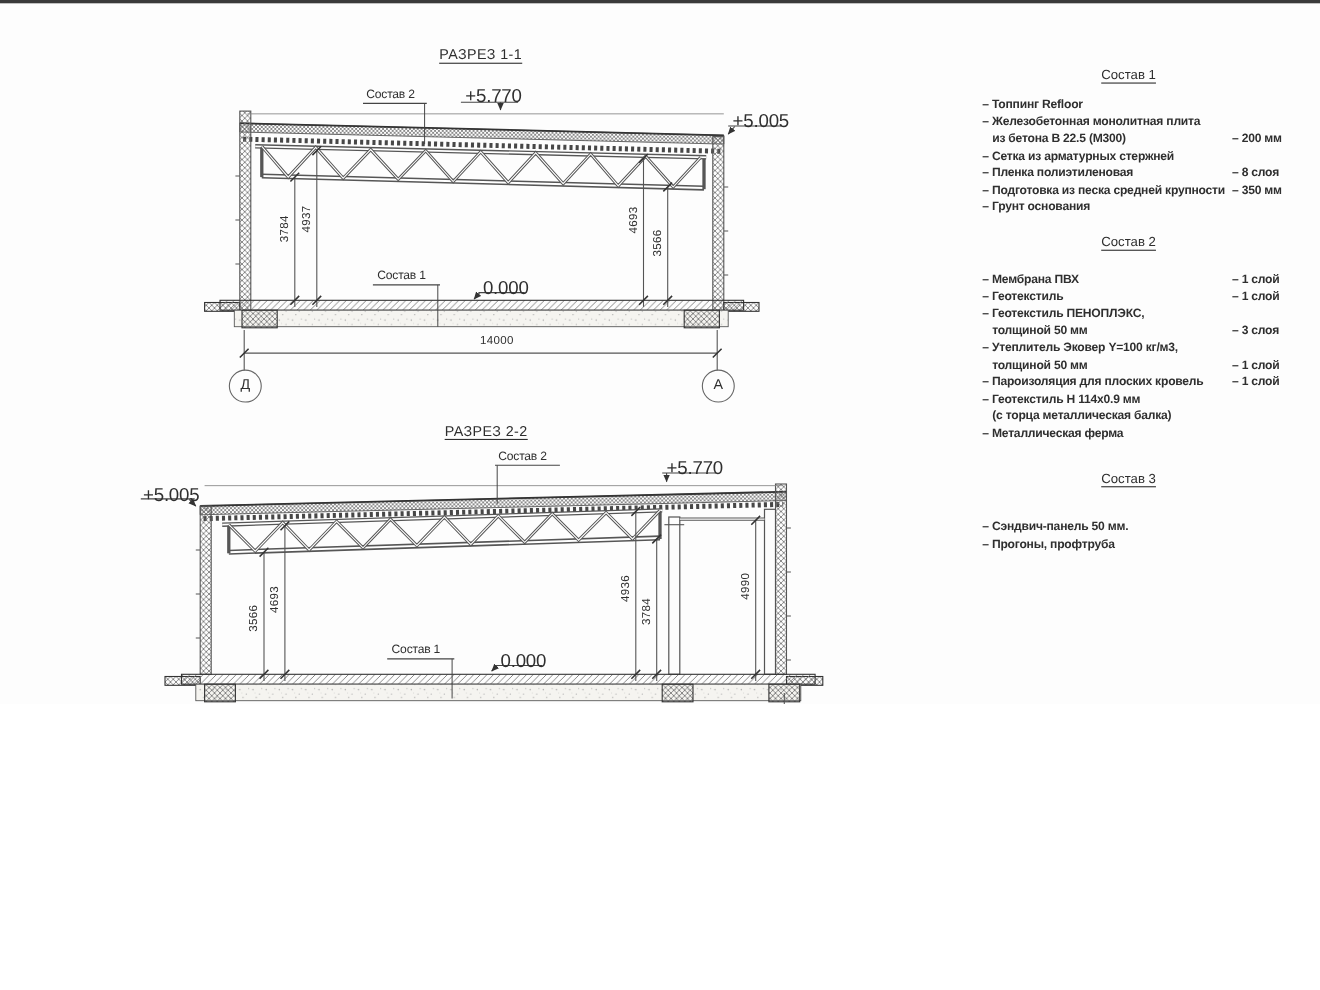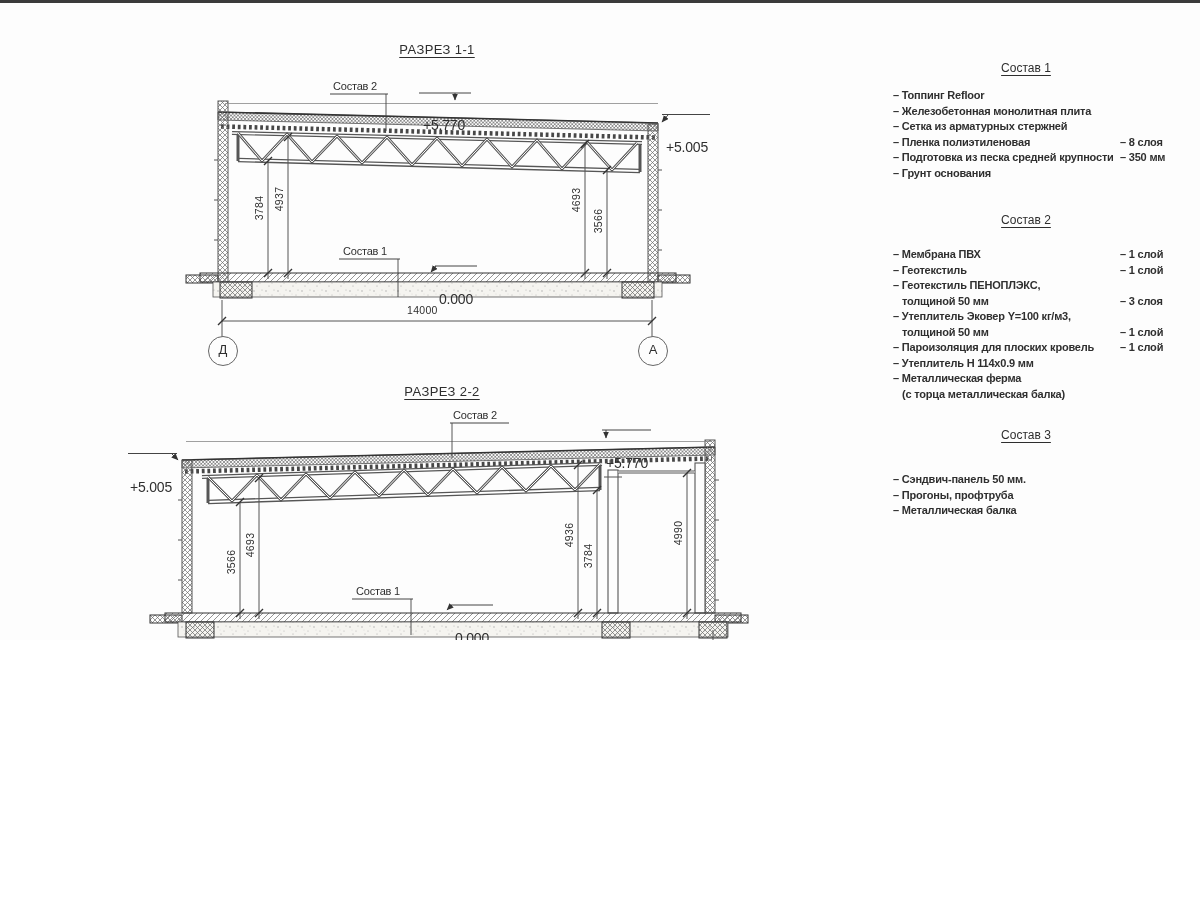--- a/index.html
+++ b/index.html
@@ -2,26 +2,26 @@
 <html><head>
 <meta charset="utf-8">
 <style>
   html,body{margin:0;padding:0;background:#fff;}
   .page{position:relative;width:1200px;height:640px;background:#fdfdfd;overflow:hidden;
         font-family:"Liberation Sans",sans-serif;color:#333;}
   .topbar{position:absolute;left:0;top:0;width:1200px;height:3px;background:#3b3b3b;}
   .botbar{position:absolute;left:0;top:897px;width:1200px;height:3px;background:#9f9f9f;}
   svg.linework{position:absolute;left:0;top:0;}
   .lbl{position:absolute;font-size:11px;letter-spacing:-0.2px;white-space:nowrap;color:#2f2f2f;}
-  .elev{font-size:14px;margin-top:39px;}
+  .elev{font-size:17px;}
   .sec-title{position:absolute;font-size:13px;letter-spacing:0.4px;text-align:center;
              text-decoration:underline;text-underline-offset:3px;color:#2e2e2e;}
   .dimv{position:absolute;width:64px;height:12px;font-size:10.5px;text-align:center;
         transform:rotate(-90deg);transform-origin:center;letter-spacing:0.3px;color:#2f2f2f;}
-  .dimh{position:absolute;width:60px;font-size:10.5px;text-align:left;letter-spacing:0.3px;color:#2f2f2f;}
+  .dimh{position:absolute;width:60px;font-size:10.5px;text-align:right;letter-spacing:0.3px;color:#2f2f2f;}
   .axis-circle{position:absolute;width:28px;height:28px;border:1.3px solid #666;border-radius:50%;
                background:#fdfdfd;text-align:center;line-height:26px;font-size:13px;color:#2f2f2f;}
   .mlist-title{position:absolute;width:160px;text-align:center;font-size:12px;
                text-decoration:underline;text-underline-offset:3px;color:#2e2e2e;}
   .mlist{position:absolute;width:285px;font-size:11px;letter-spacing:-0.2px;color:#2f2f2f;font-weight:bold;}
   .mrow{position:relative;height:15.5px;line-height:15.5px;white-space:nowrap;}
   .mrow .rt{position:absolute;left:227px;top:0;}
   .mrow.cont .lt{padding-left:9px;}
 </style>
 </head>
@@ -203,41 +203,41 @@
   <div class="dimh" style="left:377px;top:650px">14000</div>
   <div class="dimh" style="left:637px;top:650px">2900</div>
   <div class="axis-circle" style="left:178px;top:683px">А</div>
   <div class="axis-circle" style="left:608px;top:683px">Д</div>
   <div class="axis-circle" style="left:699px;top:683px">Е</div>
 
   <div class="mlist-title" style="left:946px;top:61px">Состав 1</div>
   <div class="mlist" style="left:893px;top:88px">
     <div class="mrow"><span class="lt">– Топпинг Refloor</span><span class="rt"></span></div>
     <div class="mrow"><span class="lt">– Железобетонная  монолитная плита</span><span class="rt"></span></div>
+    <div class="mrow cont"><span class="lt">из бетона В 22.5 (М300)</span><span class="rt">– 200 мм</span></div>
     <div class="mrow"><span class="lt">– Сетка из арматурных стержней</span><span class="rt"></span></div>
     <div class="mrow"><span class="lt">– Пленка полиэтиленовая</span><span class="rt">– 8 слоя</span></div>
     <div class="mrow"><span class="lt">– Подготовка из песка средней крупности</span><span class="rt">– 350 мм</span></div>
     <div class="mrow"><span class="lt">– Грунт основания</span><span class="rt"></span></div>
   </div>
 
   <div class="mlist-title" style="left:946px;top:213px">Состав 2</div>
   <div class="mlist" style="left:893px;top:247px">
     <div class="mrow"><span class="lt">– Мембрана ПВХ</span><span class="rt">– 1 слой</span></div>
     <div class="mrow"><span class="lt">– Геотекстиль</span><span class="rt">– 1 слой</span></div>
     <div class="mrow"><span class="lt">– Геотекстиль ПЕНОПЛЭКС,</span><span class="rt"></span></div>
     <div class="mrow cont"><span class="lt">толщиной 50 мм</span><span class="rt">– 3 слоя</span></div>
     <div class="mrow"><span class="lt">– Утеплитель Эковер Y=100 кг/м3,</span><span class="rt"></span></div>
     <div class="mrow cont"><span class="lt">толщиной 50 мм</span><span class="rt">– 1 слой</span></div>
     <div class="mrow"><span class="lt">– Пароизоляция для плоских кровель</span><span class="rt">– 1 слой</span></div>
-    <div class="mrow"><span class="lt">– Утеплитель Н 114х0.9 мм</span><span class="rt"></span></div>
+    <div class="mrow"><span class="lt">– Геотекстиль Н 114х0.9 мм</span><span class="rt"></span></div>
+    <div class="mrow cont"><span class="lt">(с торца металлическая балка)</span><span class="rt"></span></div>
     <div class="mrow"><span class="lt">– Металлическая ферма</span><span class="rt"></span></div>
-    <div class="mrow cont"><span class="lt">(с торца металлическая балка)</span><span class="rt"></span></div>
   </div>
 
   <div class="mlist-title" style="left:946px;top:428px">Состав 3</div>
   <div class="mlist" style="left:893px;top:472px">
     <div class="mrow"><span class="lt">– Сэндвич-панель 50 мм.</span><span class="rt"></span></div>
     <div class="mrow"><span class="lt">– Прогоны, профтруба</span><span class="rt"></span></div>
-    <div class="mrow"><span class="lt">– Металлическая балка</span><span class="rt"></span></div>
   </div>
 
   <div class="botbar"></div>
 </div>
 
 </body></html>

